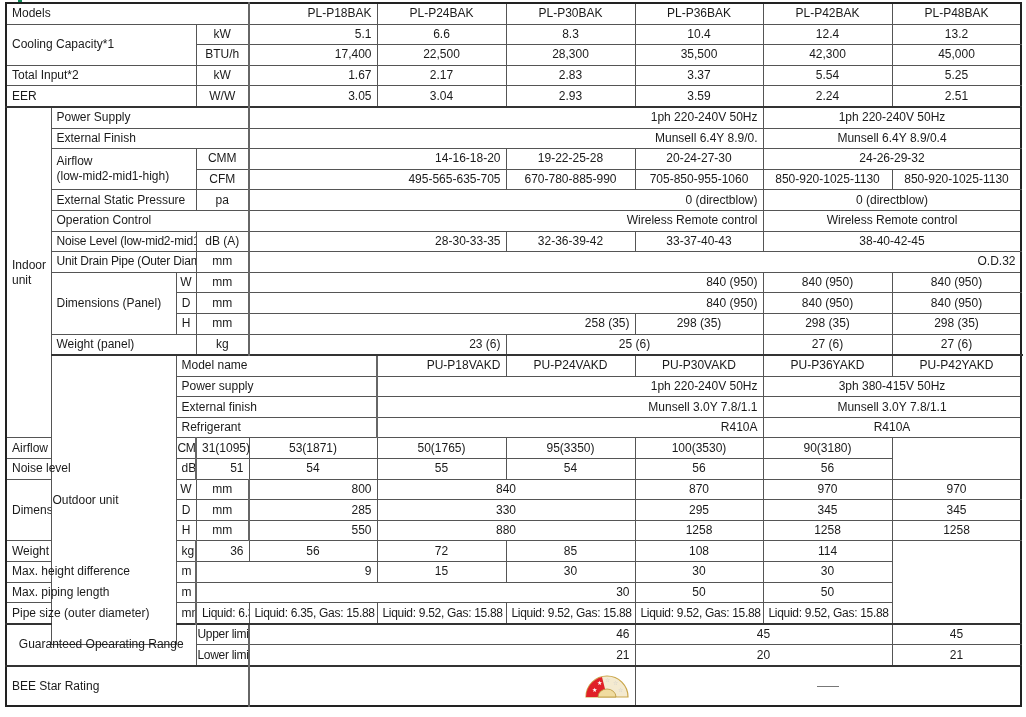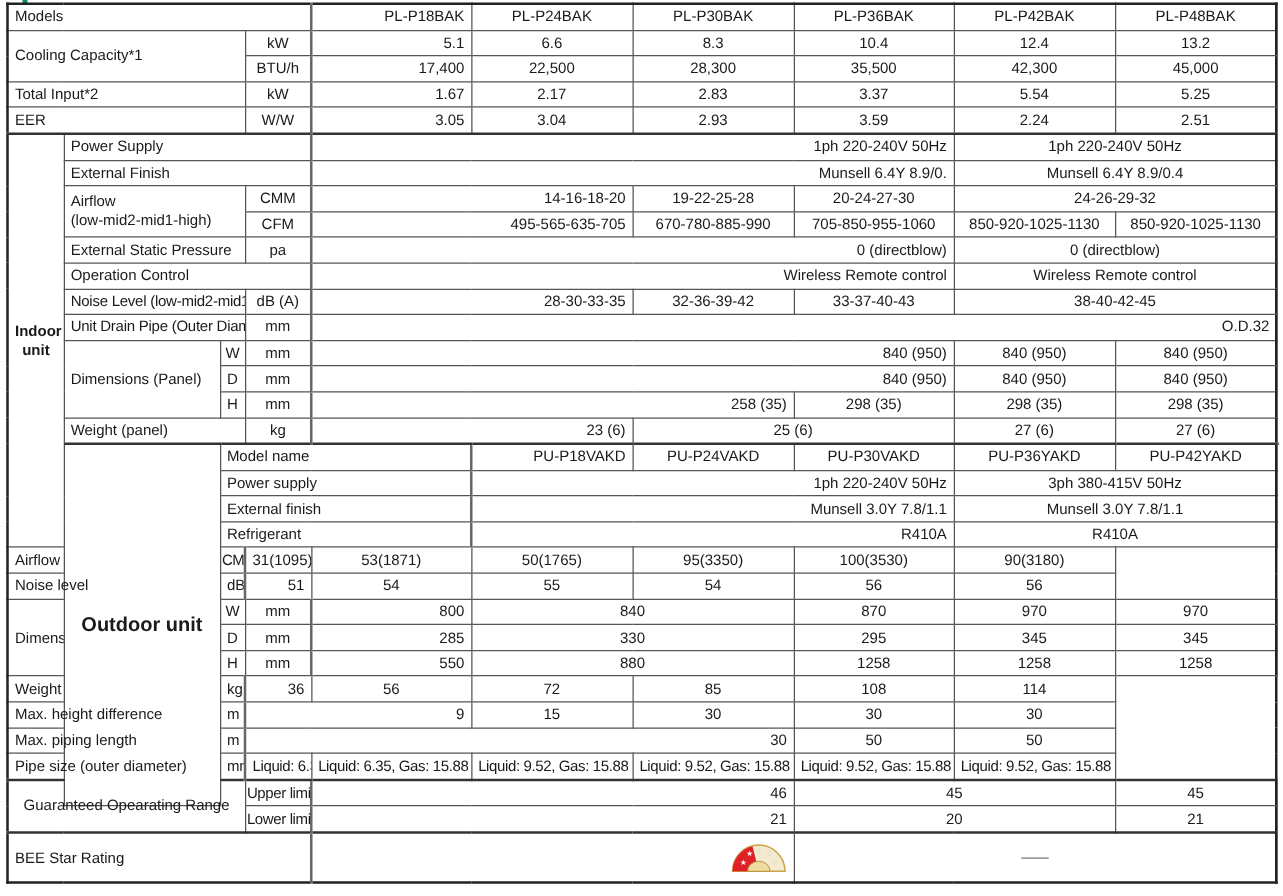--- a/index.html
+++ b/index.html
@@ -2,21 +2,21 @@
 <html><head>
 <meta charset="utf-8">
 <style>
   html, body { margin:0; padding:0; background:#ffffff; }
   body { width:1026px; height:717px; position:relative; font-family:"Liberation Sans", sans-serif; color:#1a1a1a; overflow:hidden; }
   .mark { position:absolute; left:18px; top:0; width:4px; height:4px; background:#0d8a57; }
   table.spec { position:absolute; left:5px; top:2px; border-collapse:collapse; table-layout:fixed; width:1015px; border:2px solid #222; }
   table.spec td { border:1px solid #555; padding:0 5px; font-size:12px; height:19.6px; line-height:15px; white-space:nowrap; overflow:hidden; }
   td.c { text-align:center; }
   td.l { text-align:left; }
-  td.grp { text-align:center; vertical-align:middle; padding:0 2px;font-weight:bold; }
+  td.grp { text-align:left; vertical-align:middle; padding:0 2px; }
   td.sm { font-size:9.5px; letter-spacing:-0.2px; }
   td.xs { font-size:10.5px; letter-spacing:-0.3px; }
   td.pipe { font-size:10.5px; letter-spacing:-0.3px; padding:0 2px; }
   td.lbl2 { line-height:13px; }
   .beecell { height:38px !important; }
   .bee { display:inline-block; width:46px; height:24px; vertical-align:middle; }
   .dash { display:inline-block; width:22px; height:1px; background:#777; vertical-align:middle; }
   td.dl { border-left:2px solid #666 !important;text-align:right; }
   tr.sec td { border-top:2px solid #333; }
 </style>
@@ -166,21 +166,21 @@
   <tr>
     <td class="l" colspan="2">Weight (panel)</td>
     <td class="c">kg</td>
     <td class="c dl" colspan="2">23 (6)</td>
     <td class="c" colspan="2">25 (6)</td>
     <td class="c">27 (6)</td>
     <td class="c">27 (6)</td>
   </tr>
 
   <tr class="sec">
-    <td class="grp" rowspan="14" style="white-space:normal; line-height:15px; font-size:16px; padding:0 1px;">Outdoor unit</td>
+    <td class="grp" rowspan="14" style="white-space:normal; line-height:15px; font-size:12px; padding:0 1px;">Outdoor unit</td>
     <td class="l" colspan="3">Model name</td>
     <td class="c dl">PU-P18VAKD</td>
     <td class="c">PU-P24VAKD</td>
     <td class="c">PU-P30VAKD</td>
     <td class="c">PU-P36YAKD</td>
     <td class="c">PU-P42YAKD</td>
     <td class="c">PU-P48YAKD</td>
   </tr>
   <tr>
     <td class="l" colspan="3">Power supply</td>

